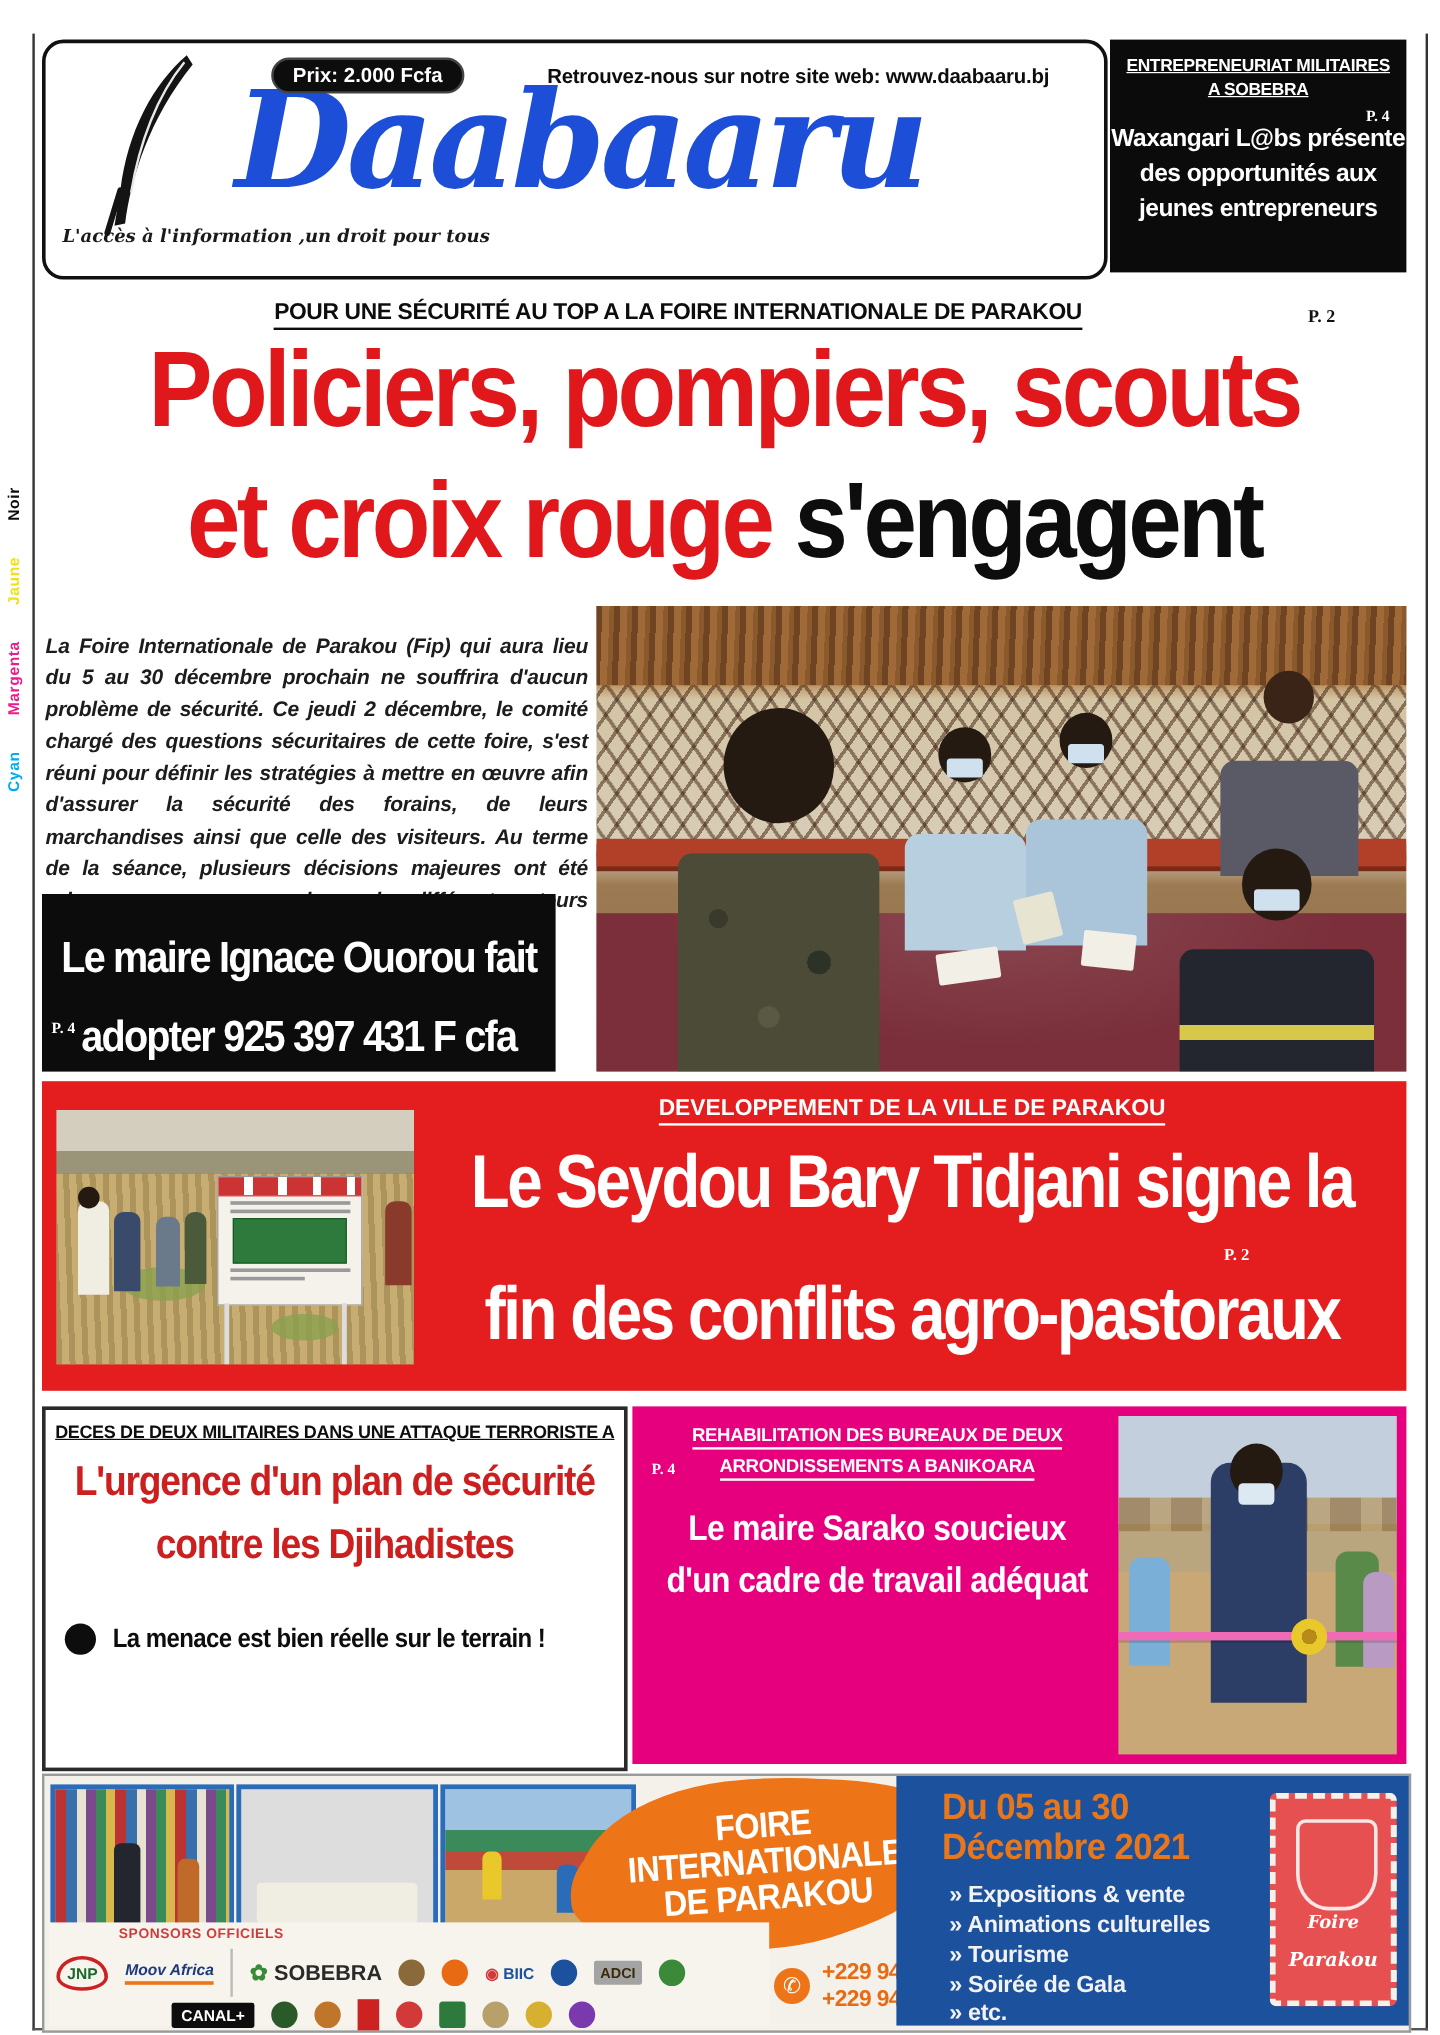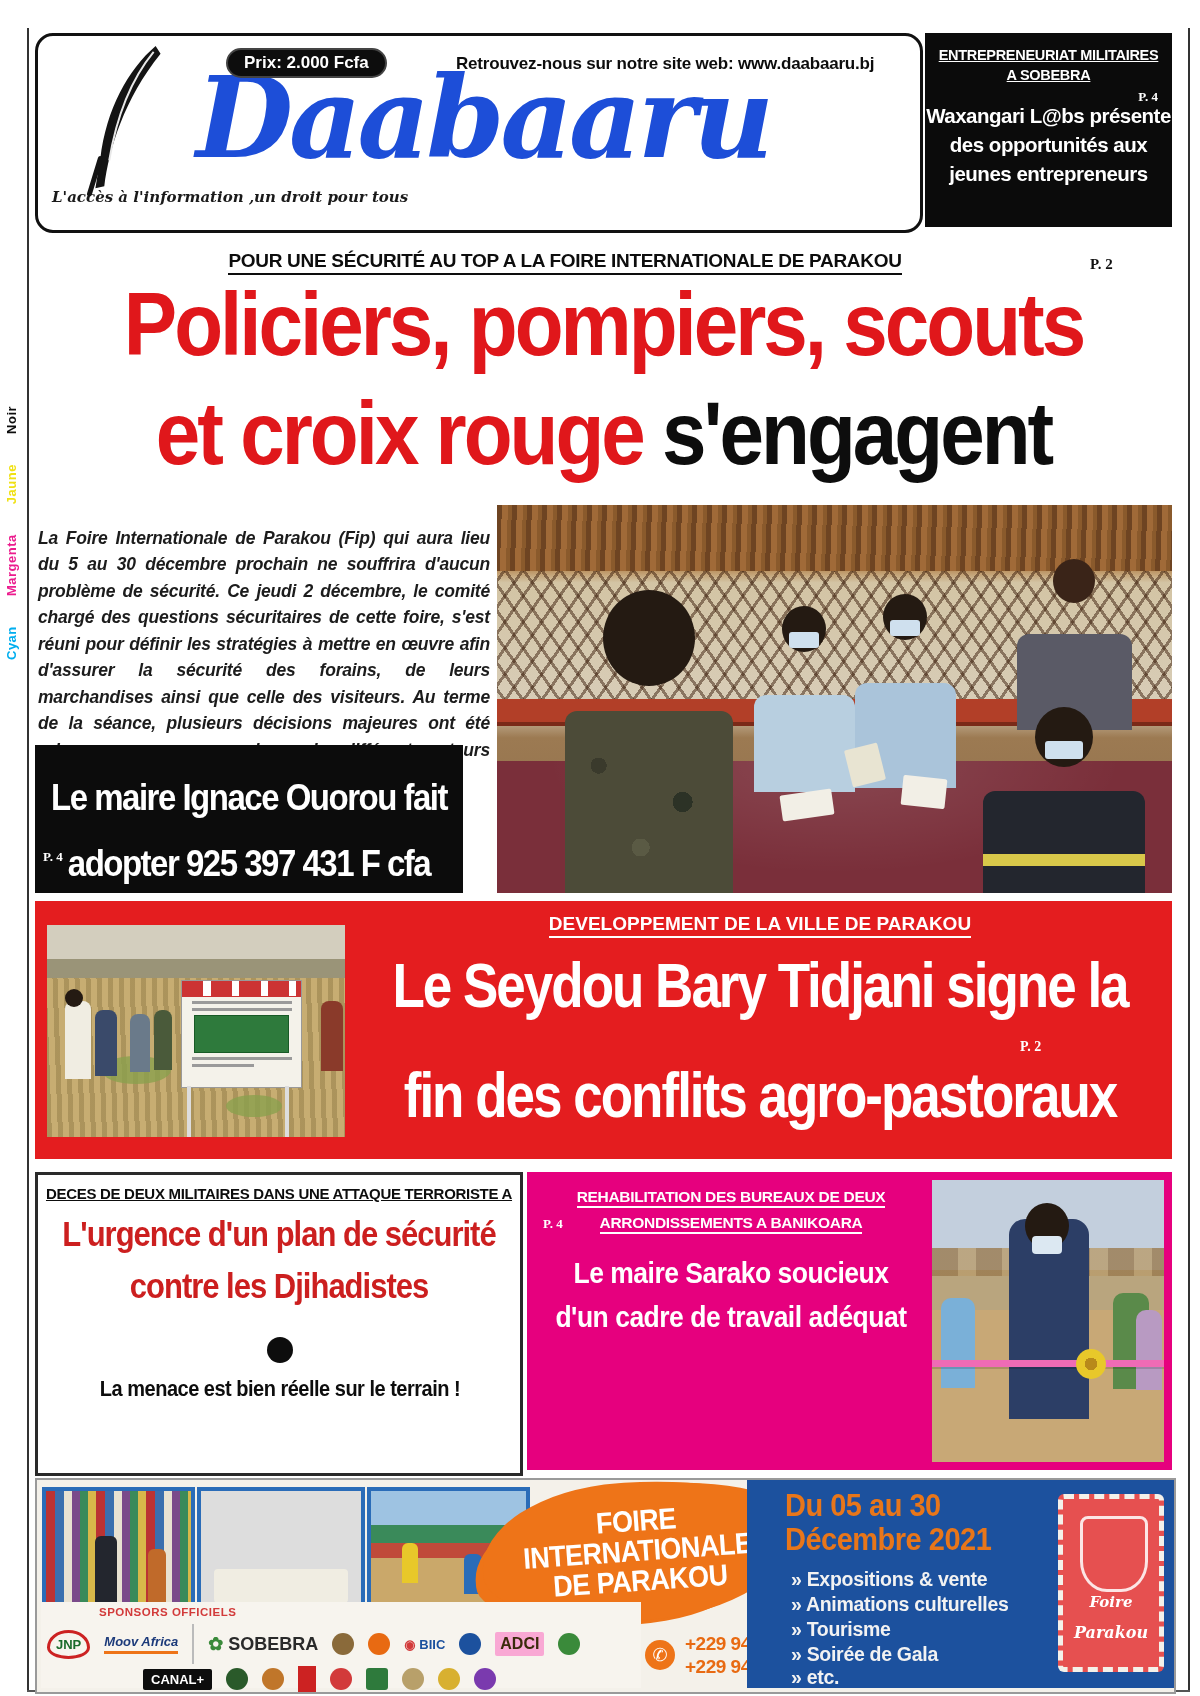--- a/index.html
+++ b/index.html
@@ -91,21 +91,21 @@
   .band-h.l1{top:48px;} .band-h.l2{top:158px;}
   .band-pref{position:absolute;left:985px;top:138px;color:#fff;font-family:"Liberation Serif",serif;font-size:14px;font-weight:bold;}
 
   
   .terror-box{left:35px;top:1172px;width:482px;height:298px;border:3px solid #2a2a2a;background:#fff;}
   .terror-kicker{position:absolute;left:0;top:10px;width:100%;text-align:center;font-size:15px;font-weight:bold;
                  text-decoration:underline;letter-spacing:-.3px;color:#0d0d0d;}
   .terror-h{position:absolute;left:0;width:100%;text-align:center;color:#cc1f1f;font-size:31px;font-weight:bold;
             letter-spacing:-1px;transform:scaleY(1.12);}
   .terror-h.l1{top:42px;} .terror-h.l2{top:94px;}
-  .terror-bullet{position:absolute;left:16px;top:162px;width:452px;display:flex;align-items:center;gap:14px;flex-direction:column;}
+  .terror-bullet{position:absolute;left:16px;top:178px;width:452px;display:flex;align-items:center;gap:14px;}
   .bdot{width:26px;height:26px;border-radius:50%;background:#0d0d0d;flex:0 0 auto;}
   .terror-bullet-text{font-size:20px;font-weight:bold;letter-spacing:-.5px;color:#0d0d0d;transform:scaleY(1.1);}
 
   .banikoara-box{left:527px;top:1172px;width:645px;height:298px;background:#e6007e;}
   .bk-kicker{position:absolute;left:10px;width:388px;text-align:center;color:#fff;font-size:15.5px;font-weight:bold;letter-spacing:-.3px;}
   .bk-kicker span{border-bottom:2px solid #fff;padding-bottom:1px;}
   .bk-kicker.k1{top:16px;} .bk-kicker.k2{top:42px;}
   .bk-pref{position:absolute;left:16px;top:44px;color:#fff;font-family:"Liberation Serif",serif;font-size:13px;font-weight:bold;}
   .bk-h{position:absolute;left:8px;width:392px;text-align:center;color:#fff;font-size:26.5px;font-weight:bold;
         letter-spacing:-.5px;transform:scaleY(1.12);}
@@ -150,21 +150,21 @@
   .sponsors{position:absolute;left:4px;top:122px;width:600px;height:86px;background:#f7f4ee;}
   .sponsors-label{position:absolute;left:58px;top:4px;color:#d23a3a;font-size:11.5px;font-weight:bold;letter-spacing:.5px;}
   .logo-row{position:absolute;left:6px;display:flex;align-items:center;gap:14px;}
   .logo-row.r1{top:22px;} .logo-row.r2{top:64px;justify-content:center;}
   .chip{font-weight:bold;white-space:nowrap;}
   .chip.jnp{color:#1a6a2a;font-size:13px;border:3px solid #c22;border-radius:50% 50% 50% 50%/60% 60% 40% 40%;padding:4px 6px;}
   .chip.moov{color:#1c3a7a;font-size:13px;font-style:italic;border-bottom:3px solid #ee7418;padding-bottom:2px;}
   .chip.sob{color:#2a2a2a;font-size:18px;} .chip.sob:before{content:"✿ ";color:#3a8a3a;}
   .chip.canal{background:#0d0d0d;color:#fff;font-size:13px;padding:3px 8px;border-radius:2px;}
   .chip.biic{color:#1c519e;font-size:13px;} .chip.biic:before{content:"◉ ";color:#d23a3a;}
-  .chip.adci{background:#f9a8d4;color:#3a2a0a;font-size:16px;padding:3px 5px;border-radius:2px;}
+  .chip.adci{background:#a3a3a3;color:#3a2a0a;font-size:12px;padding:3px 5px;border-radius:2px;}
   .ldot{width:22px;height:22px;border-radius:50%;flex:0 0 auto;}
   .vdiv{width:2px;height:40px;background:#bbb;flex:0 0 auto;}
 
   
   .sil{position:absolute;}
 </style>
 </head>
 <body>
 
 <div class="page">

